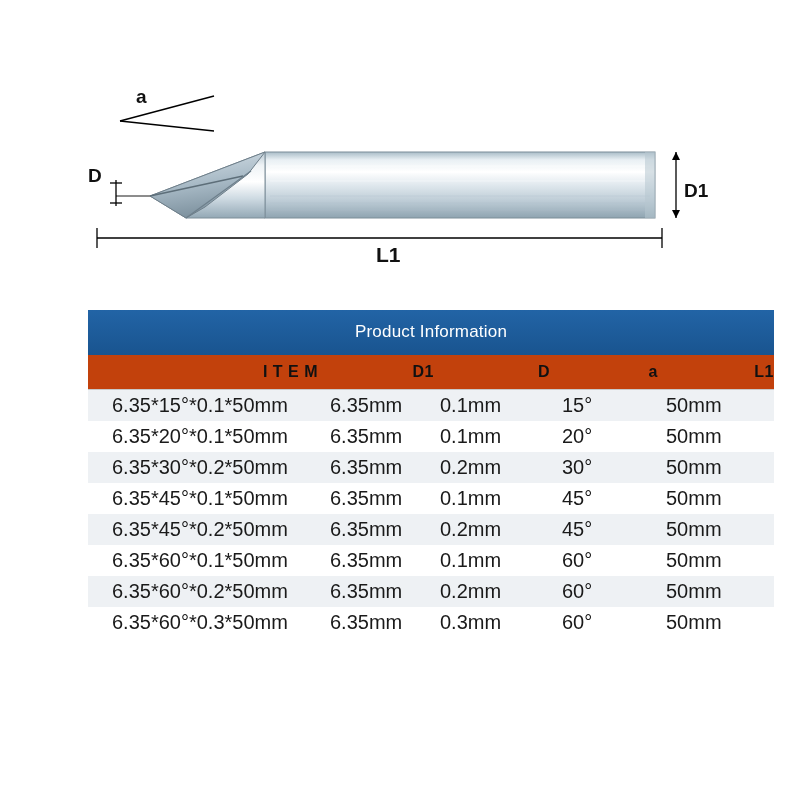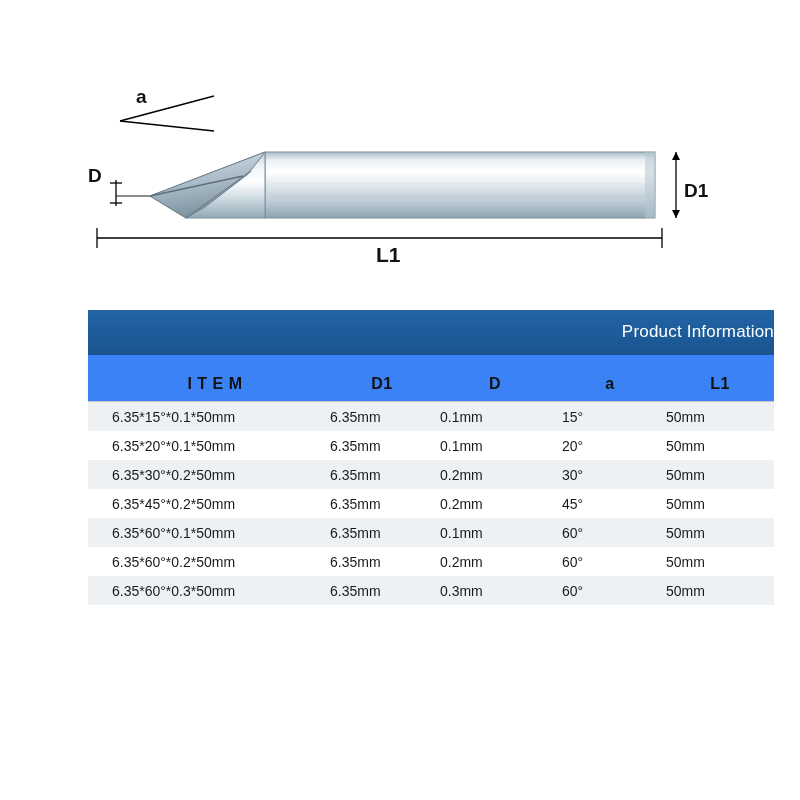--- a/index.html
+++ b/index.html
@@ -55,35 +55,35 @@
     table-layout: fixed;
   }
   table.product-table caption {
     caption-side: top;
     background: #1e5fa0;
     background: linear-gradient(180deg, #2264a6 0%, #19548f 100%);
     color: #ffffff;
     font-size: 17px;
     font-weight: normal;
     padding: 12px 0 13px 0;
+    text-align: center;
+    letter-spacing: 0.2px;
+  }
+  table.product-table th {
     text-align: right;
-    letter-spacing: 0.2px;
-  }
-  table.product-table th {
-    text-align: center;
     font-size: 16px;
     font-weight: bold;
     color: #111111;
-    background: #3b82f6;
-    padding: 20px 0 8px 0;
+    background: #c2410c;
+    padding: 8px 0 8px 0;
     letter-spacing: 0.5px;
     border-bottom: 1px solid #c8c8c8;
   }
   table.product-table td {
-    font-size: 14px;
+    font-size: 20px;
     color: #1a1a1a;
     padding: 4px 0 4px 0;
     height: 21px;
     white-space: nowrap;
   }
   table.product-table tbody tr:nth-child(odd) td {
     background: #eef1f4;
   }
   table.product-table tbody tr:nth-child(even) td {
     background: #ffffff;
@@ -208,20 +208,27 @@
           <td class="col-l1">50mm</td>
         </tr>
         <tr>
           <td class="col-item">6.35*30°*0.2*50mm</td>
           <td class="col-d1">6.35mm</td>
           <td class="col-d">0.2mm</td>
           <td class="col-a">30°</td>
           <td class="col-l1">50mm</td>
         </tr>
         <tr>
+          <td class="col-item">6.35*45°*0.1*50mm</td>
+          <td class="col-d1">6.35mm</td>
+          <td class="col-d">0.1mm</td>
+          <td class="col-a">45°</td>
+          <td class="col-l1">50mm</td>
+        </tr>
+        <tr>
           <td class="col-item">6.35*45°*0.2*50mm</td>
           <td class="col-d1">6.35mm</td>
           <td class="col-d">0.2mm</td>
           <td class="col-a">45°</td>
           <td class="col-l1">50mm</td>
         </tr>
         <tr>
           <td class="col-item">6.35*60°*0.1*50mm</td>
           <td class="col-d1">6.35mm</td>
           <td class="col-d">0.1mm</td>

